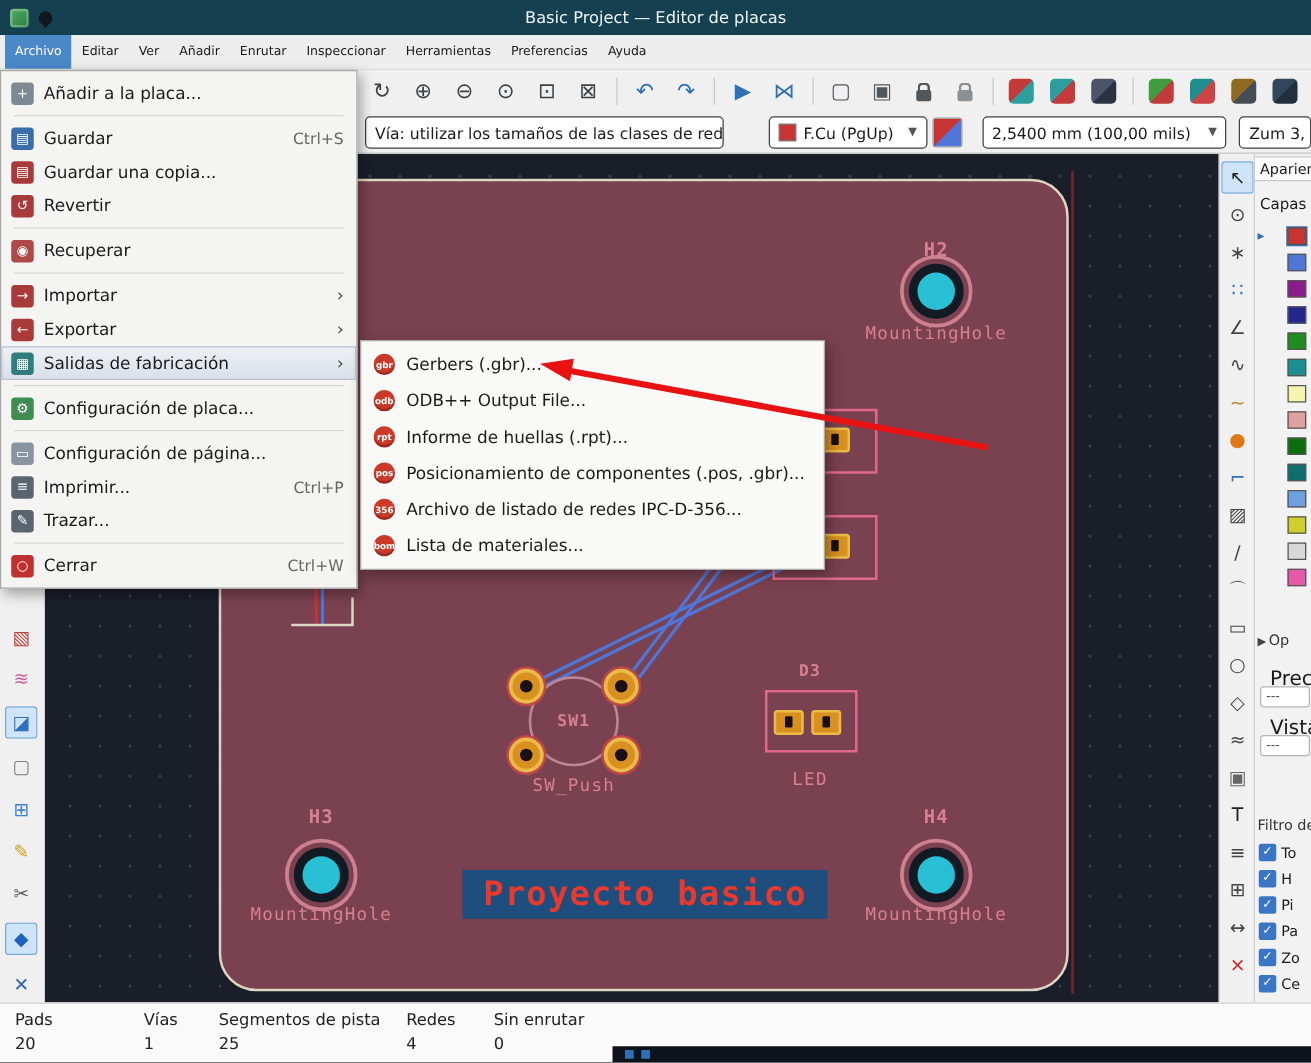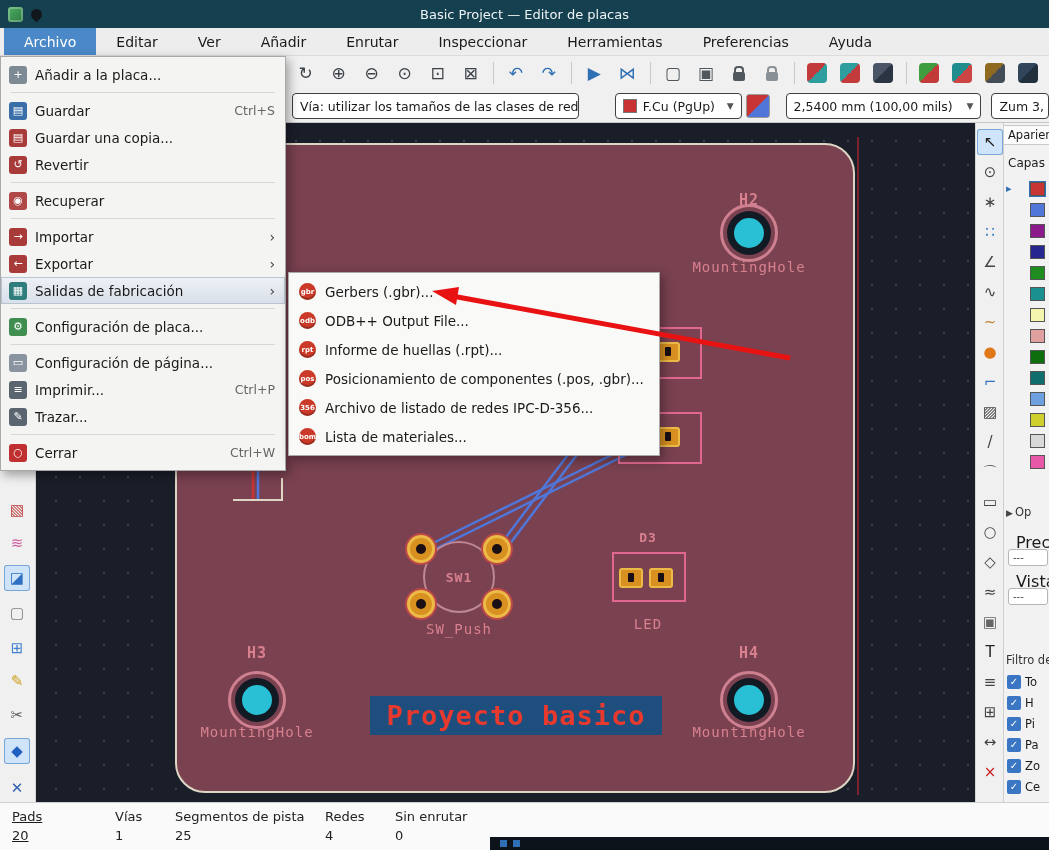--- a/index.html
+++ b/index.html
@@ -7,21 +7,21 @@
 #app{position:relative;width:1049px;height:850px;overflow:hidden;background:#f0f0f0}
 
 
 .titlebar{position:absolute;left:0;top:0;width:100%;height:28px;background:#15404f;display:flex;align-items:center;gap:6px;padding:0 8px;z-index:5}
 .app-icon{width:15px;height:15px;border-radius:3px;background:linear-gradient(135deg,#4fae62,#2c7b42);box-shadow:inset 0 0 0 2px rgba(255,255,255,.25)}
 .pin-icon{width:11px;height:11px;background:#10181d;border-radius:50% 50% 50% 0;transform:rotate(-45deg);margin-left:2px}
 .win-title{position:absolute;left:200px;right:200px;text-align:center;color:#eef3f5;font-size:13px}
 
 
 .menubar{position:absolute;left:0;top:28px;width:100%;height:28px;background:#ededed;border-bottom:1px solid #dcdcdc;display:flex;padding-left:4px;z-index:5}
-.mb-item{padding:0 20px;display:flex;align-items:center;font-size:14px;cursor:default}
+.mb-item{padding:0 8px;display:flex;align-items:center;font-size:10px;cursor:default}
 .mb-item.active{background:#4a88c7;color:#fff}
 
 
 .toolbar1{position:absolute;left:0;top:56px;width:100%;height:34px;background:#f0f0f0;display:flex;align-items:center;gap:6px;padding:0 8px 0 292px}
 .tb-icon{width:27px;height:27px;min-width:27px;display:flex;align-items:center;justify-content:center;font-size:17px;border-radius:3px}
 .tb-sep{width:1px;height:22px;background:#c9c9c9;margin:0 3px}
 .duo{width:20px;height:20px;border-radius:4px}
 .lock-shape{width:12px;height:9px;background:currentColor;border-radius:2px;position:relative;margin-top:6px}
 .lock-shape::before{content:"";position:absolute;left:1px;top:-6px;width:6px;height:6px;border:2px solid currentColor;border-bottom:0;border-radius:4px 4px 0 0}
 .toolbar2{position:absolute;left:0;top:90px;width:100%;height:33px;background:#f0f0f0;border-bottom:1px solid #c6c6c6;display:flex;align-items:center;padding-left:292px}
@@ -375,21 +375,21 @@
     <div class="combo grid-combo">
       <span>2,5400 mm (100,00 mils)</span>
         <span class="chev">▼</span>
     </div>
     <div class="combo zoom-combo">
       <span>Zum 3,</span>
     </div>
   </div>
 
   <div class="statusbar">
-      <div class="sb-item" style="min-width: 56px; text-decoration: underline;">
+      <div class="sb-item" style="min-width: 56px;">
         <div class="sb-label">Pads</div>
         <div class="sb-value">20</div>
       </div>
       <div class="sb-item" style="min-width: 60px; margin-left: 47px;">
         <div class="sb-label">Vías</div>
         <div class="sb-value">1</div>
       </div>
       <div class="sb-item" style="min-width: 150px;">
         <div class="sb-label">Segmentos de pista</div>
         <div class="sb-value">25</div>

